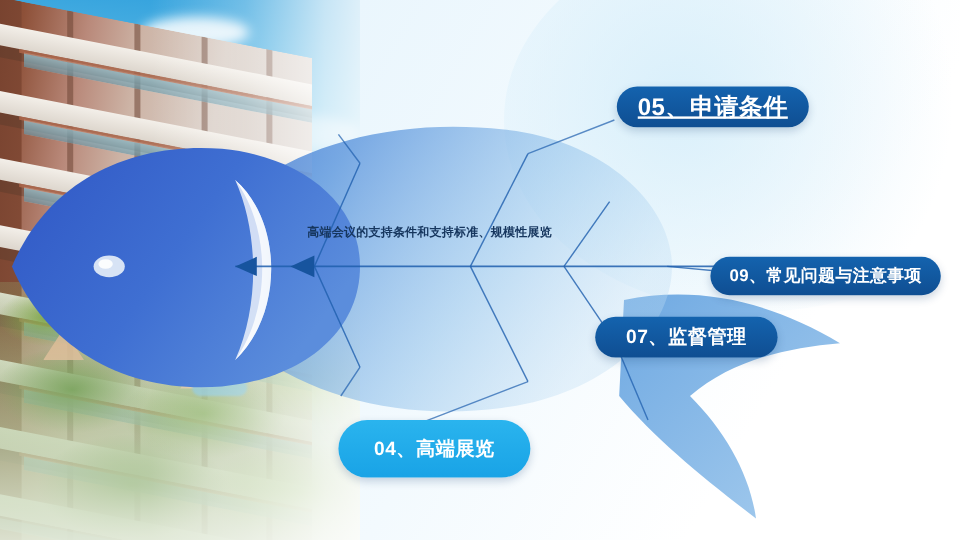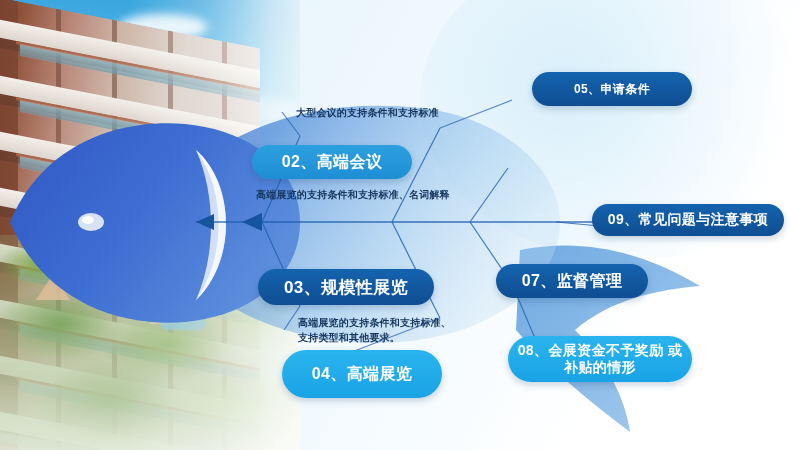--- a/index.html
+++ b/index.html
@@ -191,37 +191,30 @@
 
     <line x1="262" y1="222" x2="300" y2="306" stroke="#1f5fae" stroke-width="1.2" opacity="0.8"></line>
     <line x1="300" y1="306" x2="284" y2="330" stroke="#1f5fae" stroke-width="1.2" opacity="0.7"></line>
     <line x1="392" y1="222" x2="440" y2="318" stroke="#1f5fae" stroke-width="1.2" opacity="0.8"></line>
     <line x1="440" y1="318" x2="300" y2="372" stroke="#1f5fae" stroke-width="1.2" opacity="0.7"></line>
     <line x1="470" y1="222" x2="512" y2="284" stroke="#1f5fae" stroke-width="1.2" opacity="0.8"></line>
     <line x1="512" y1="284" x2="540" y2="350" stroke="#1f5fae" stroke-width="1.2" opacity="0.75"></line>
   </svg>
 
 
-  <div class="pill mid" style="left:252px;top:145px;width:160px;height:34px;font-size:16px;">02、高端会议</div>
-
-  <div class="pill dark" style="left:258px;top:269px;width:176px;height:36px;font-size:17px;">03、规模性展览</div>
+
 
   <div class="pill bright" style="left:282px;top:350px;width:160px;height:48px;font-size:16px;">04、高端展览</div>
 
-  <div class="pill dark" style="left:532px;top:72px;width:160px;height:34px;font-size:12px;">05、申请条件</div>
+  <div class="pill dark" style="left:514px;top:72px;width:160px;height:34px;font-size:20px;text-decoration:underline;">05、申请条件</div>
 
 
   <div class="pill dark" style="left:496px;top:264px;width:152px;height:34px;font-size:16px;">07、监督管理</div>
 
-  <div class="pill bright two" style="left:508px;top:336px;width:172px;height:46px;font-size:14px;padding:0 6px;">08、会展资金不予奖励
-或补贴的情形</div>
-
-  <div class="pill dark" style="left:592px;top:204px;width:192px;height:32px;font-size:14px;">09、常见问题与注意事项</div>
-
-  <div class="desc" style="left:296px;top:106px;">大型会议的支持条件和支持标准</div>
-
-  <div class="desc" style="left:256px;top:188px;">高端展览的支持条件和支持标准、名词解释</div>
-
-
-  <div class="desc" style="left:298px;top:316px;">高端展览的支持条件和支持标准、
-支持类型和其他要求。</div>
+
+  <div class="pill dark" style="left:592px;top:214px;width:192px;height:32px;font-size:14px;">09、常见问题与注意事项</div>
+
+
+  <div class="desc" style="left:256px;top:188px;">高端会议的支持条件和支持标准、规模性展览</div>
+
+
 
 </div>
 
 </body></html>

